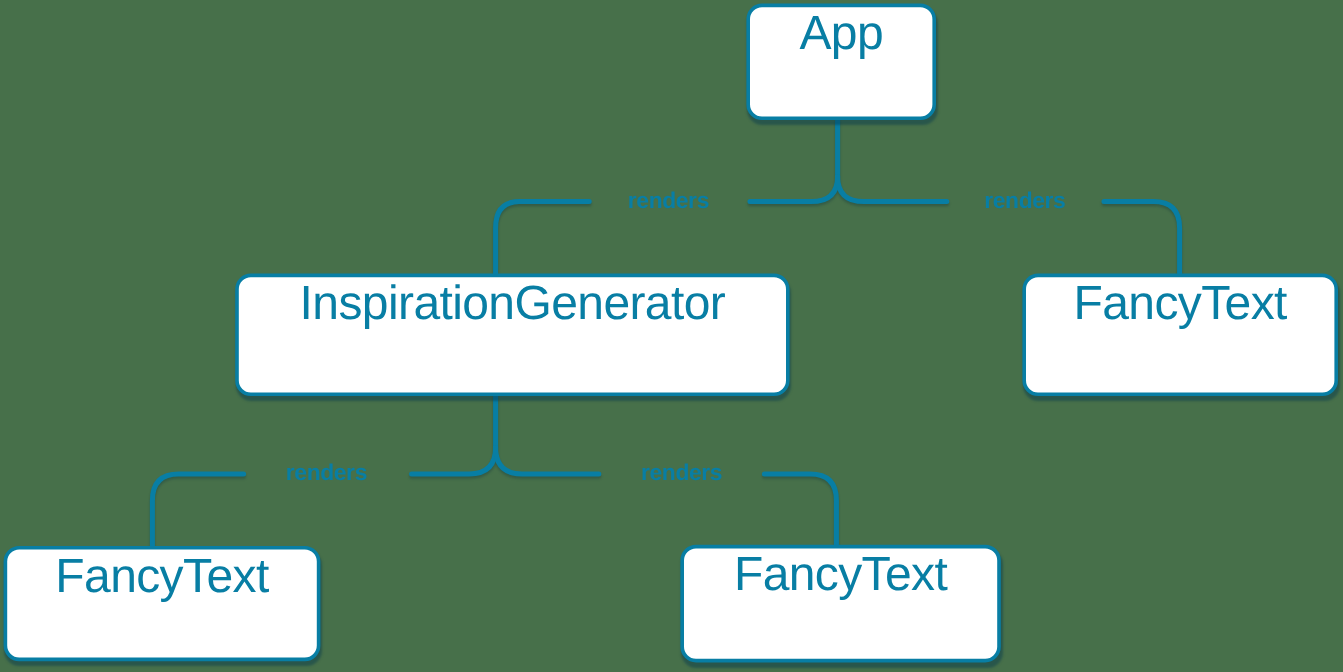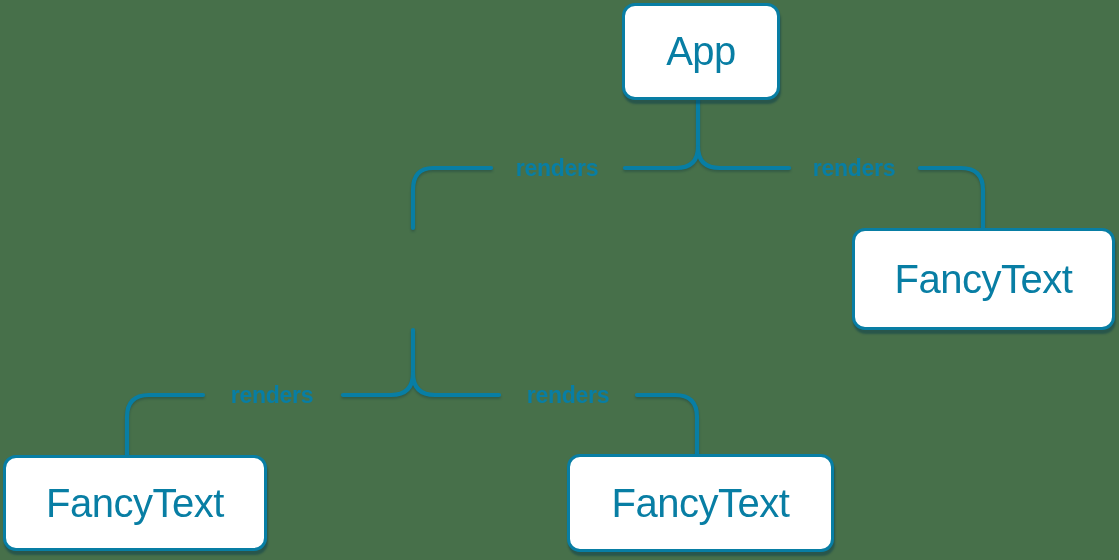--- a/index.html
+++ b/index.html
@@ -32,35 +32,34 @@
     fill: none;
     stroke-linecap: round;
   }
   .node {
     position: absolute;
     background: var(--node-fill);
     border: 3px solid var(--accent);
     border-radius: 13px;
     box-shadow: 1px 4px 2px rgba(5, 55, 78, 0.45);
     display: flex;
-    align-items: center;
     justify-content: center;
   }
   .node-label {
     color: var(--accent);
     font-size: 40px;
     font-weight: 500;
     letter-spacing: -0.5px;
     white-space: nowrap;
   }
   .edge-label {
     position: absolute;
     transform: translate(-50%, -50%);
     color: var(--accent);
-    font-size: 23px;
+    font-size: 19px;
     font-weight: 600;
     letter-spacing: -0.3px;
     white-space: nowrap;
   }
 </style>
 </head>
 <body>
 
 <div class="stage">
 
@@ -84,20 +83,23 @@
 
     <path d="M203 395 H149 Q127 395 127 417 V455"></path>
 
     <path d="M637 395 H675 Q697 395 697 417 V454"></path>
   </svg>
 
   <div class="node" style="left:622px; top:3px; width:158px; height:97px;">
     <span class="node-label">App</span>
   </div>
 
+  <div class="node" style="left:196px; top:228px; width:462px; height:102px;">
+    <span class="node-label">InspirationGenerator</span>
+  </div>
 
   <div class="node" style="left:852px; top:228px; width:263px; height:102px;">
     <span class="node-label">FancyText</span>
   </div>
 
   <div class="node" style="left:3px; top:455px; width:264px; height:96px;">
     <span class="node-label">FancyText</span>
   </div>
 
   <div class="node" style="left:567px; top:454px; width:267px; height:98px;">

